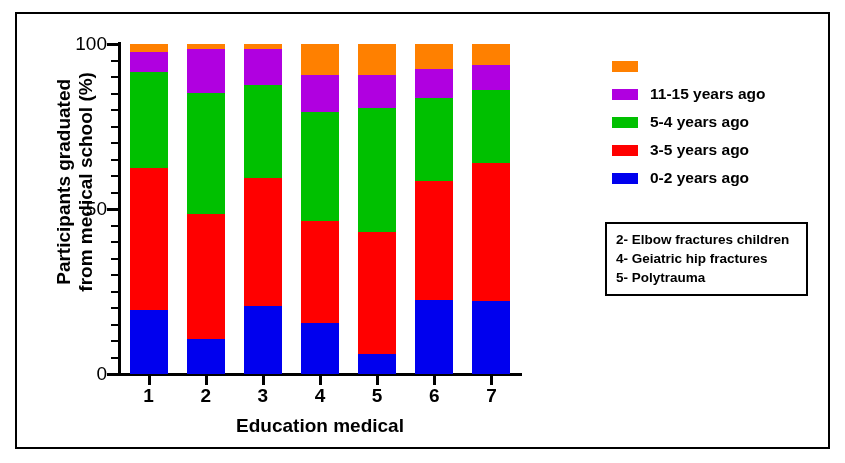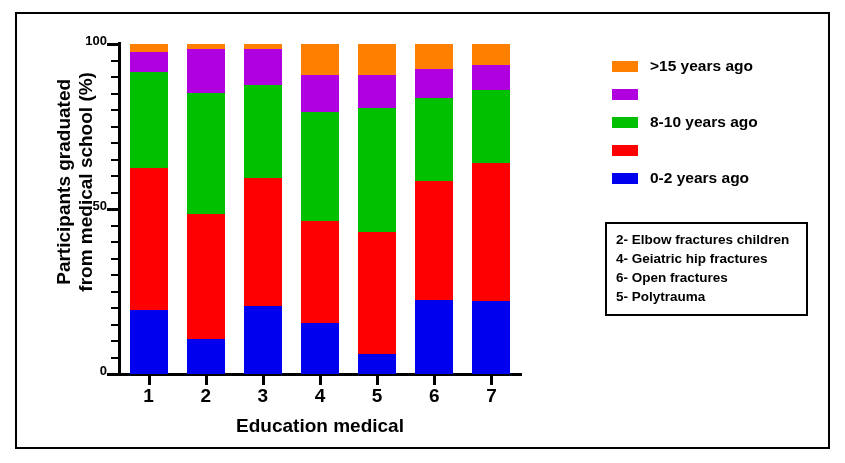--- a/index.html
+++ b/index.html
@@ -73,22 +73,22 @@
     left: 111px;
     width: 8px;
     height: 2px;
     background: #000000;
   }
   .y-tick-label {
     position: absolute;
     right: 0;
     width: 60px;
     text-align: right;
-    font-size: 13px;
-    font-weight: bold;
+    font-size: 19px;
+    font-weight: normal;
     color: #000000;
     line-height: 1;
   }
 
   .x-tick {
     position: absolute;
     top: 376px;
     width: 3px;
     height: 9px;
     background: #000000;
@@ -298,38 +298,38 @@
         <div class="seg" style="height: 24.75px; background: rgb(176, 0, 224);"></div>
         <div class="seg" style="height: 72.6px; background: rgb(0, 192, 0);"></div>
         <div class="seg" style="height: 138.6px; background: rgb(255, 0, 0);"></div>
         <div class="seg" style="height: 72.6px; background: rgb(0, 0, 238);"></div>
       </div>
     </div>
 
   <div id="legend">
       <div class="legend-row">
         <span class="legend-swatch" style="background: rgb(255, 128, 0);"></span>
-        <span class="legend-label">&gt;15 years ago</span>
       </div>
       <div class="legend-row">
         <span class="legend-swatch" style="background: rgb(176, 0, 224);"></span>
+        <span class="legend-label">11-15 years ago</span>
       </div>
       <div class="legend-row">
         <span class="legend-swatch" style="background: rgb(0, 192, 0);"></span>
-        <span class="legend-label">8-10 years ago</span>
+        <span class="legend-label">5-4 years ago</span>
       </div>
       <div class="legend-row">
         <span class="legend-swatch" style="background: rgb(255, 0, 0);"></span>
+        <span class="legend-label">3-5 years ago</span>
       </div>
       <div class="legend-row">
         <span class="legend-swatch" style="background: rgb(0, 0, 238);"></span>
         <span class="legend-label">0-2 years ago</span>
       </div>
     </div>
 
   <div id="module-key">
       <div class="module-row">2- Elbow fractures children</div>
       <div class="module-row">4- Geiatric hip fractures</div>
-      <div class="module-row">6- Open fractures</div>
       <div class="module-row">5- Polytrauma</div>
     </div>
 
 </div>
 
 </body></html>

